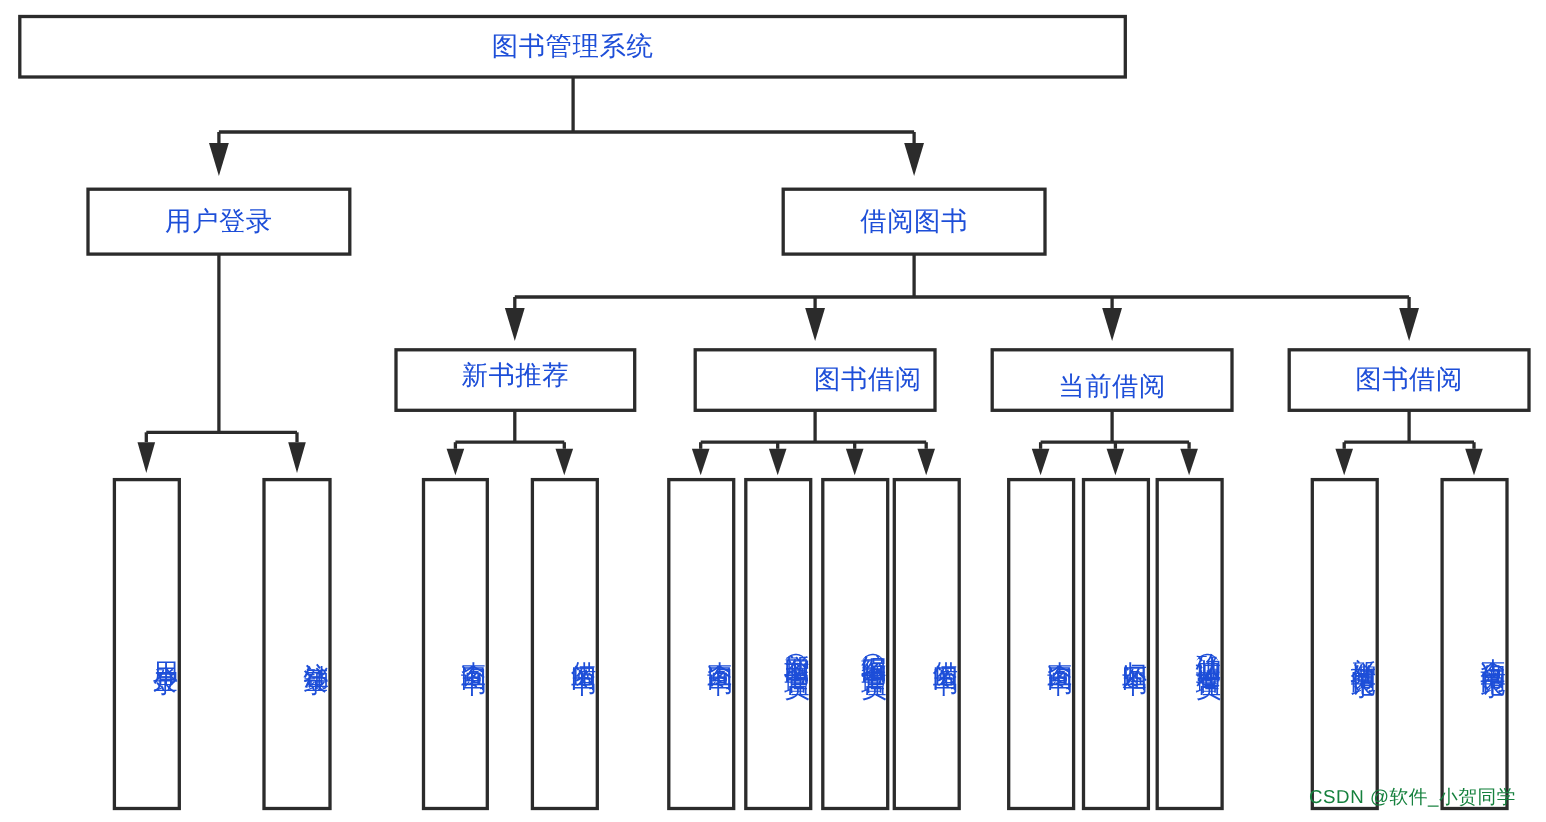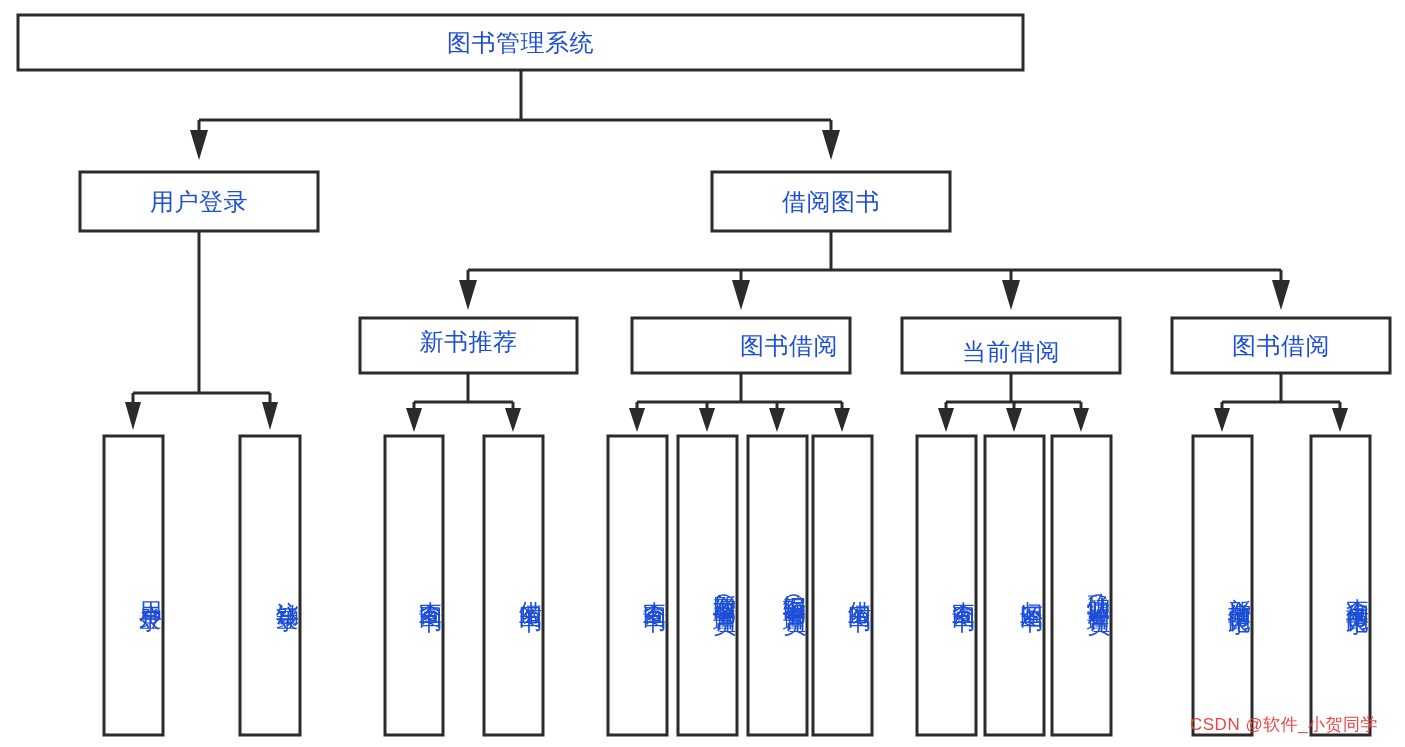--- a/index.html
+++ b/index.html
@@ -64,21 +64,21 @@
     white-space: nowrap;
     align-items: flex-start;
     justify-content: center;
     padding-top: 6px;
   }
   .watermark {
     position: absolute;
     left: 1190px;
     top: 713px;
     font-size: 17px;
-    color: #ef4444;
+    color: #15803d;
     font-family: "Liberation Sans", "DejaVu Sans", sans-serif;
     white-space: nowrap;
     letter-spacing: 0.5px;
   }
 </style>
 </head>
 <body>
 
 <div id="diagram-root">
 

